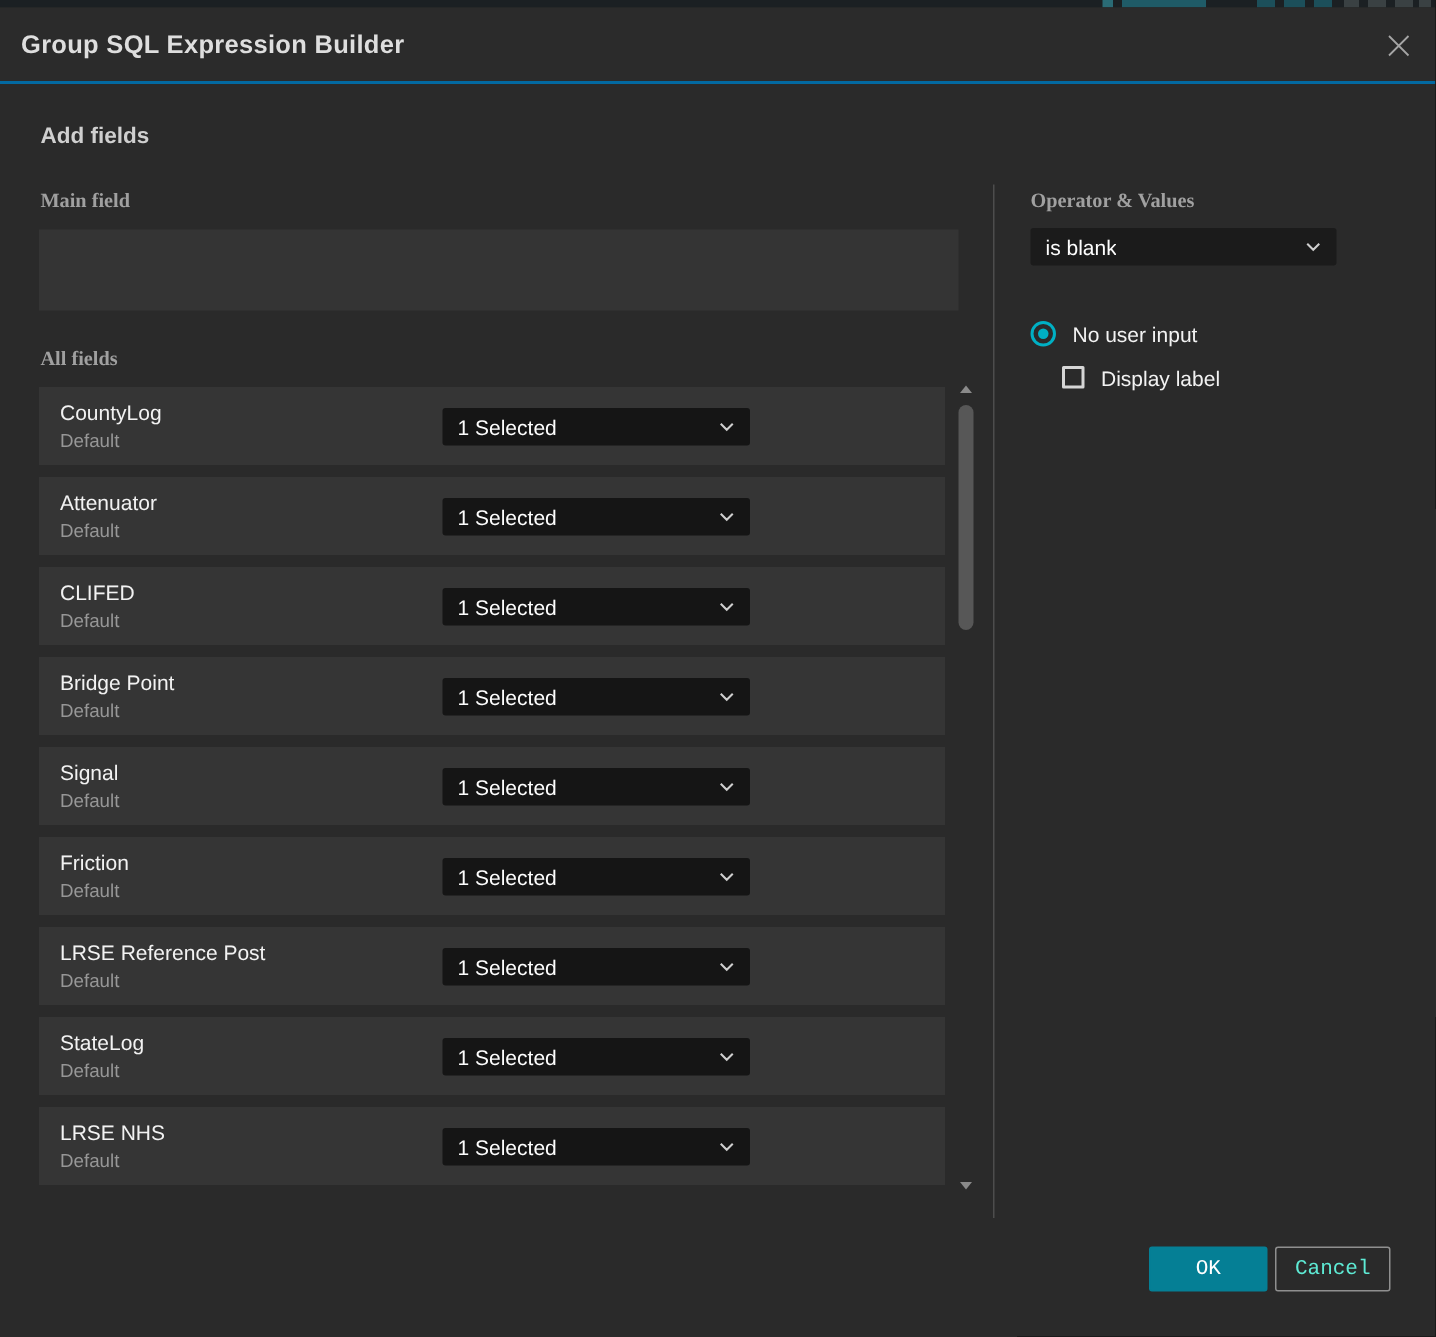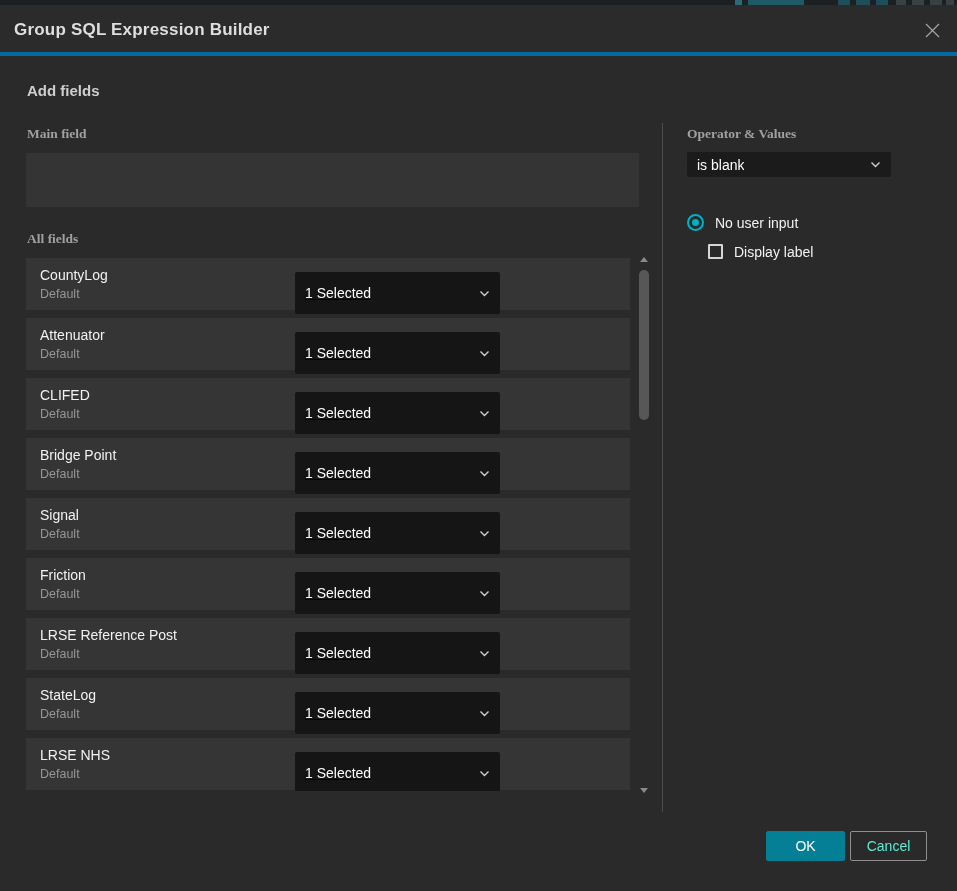--- a/index.html
+++ b/index.html
@@ -6,21 +6,21 @@
   html,body { background:#141414; }
   body { font-family:"Liberation Sans", sans-serif; }
   .screen { position:relative; width:957px; height:891px; overflow:hidden; background:#181c1e; }
 
   
   .top-strip { position:absolute; left:0; top:0; width:957px; height:5px; background:#1b2023; }
   .frag { position:absolute; top:0; height:5px; }
 
   
   .dialog { position:absolute; left:0; top:5px; width:957px; height:886px; background:#2a2a2a; }
-  .dialog-header { position:absolute; left:0; top:0; width:957px; height:51px; background:#2b2b2b; border-bottom:4px solid #0369a1; }
+  .dialog-header { position:absolute; left:0; top:0; width:957px; height:51px; background:#2b2b2b; border-bottom:2px solid #0369a1; }
   .dialog-title { position:absolute; left:14px; top:0; line-height:50px; font-size:17px; font-weight:700; color:#dedede; letter-spacing:.2px; }
   .close-btn { position:absolute; right:12px; top:12px; width:26px; height:26px; background:none; border:none; cursor:pointer; display:flex; align-items:center; justify-content:center; }
 
   .h-add { position:absolute; left:27px; top:82px; font-size:15px; font-weight:700; color:#cfcfcf; }
   .h-grey { position:absolute; font-size:13.5px; font-weight:700; color:#a0a0a0;font-family:Liberation Serif, serif; }
   .h-main { left:27px; top:126px; }
   .h-all  { left:27px; top:231px; }
   .h-op   { left:687px; top:126px; }
 
   
@@ -31,41 +31,41 @@
   .main-panel { position:absolute; left:26px; top:153px; width:613px; height:54px; background:#343434; }
   .sel-layer { left:37px; top:165px; width:241px; height:27px; }
   .sel-field { left:296px; top:165px; width:205px; height:27px; }
   .sel-field .cal { margin-right:9px; flex:none; display:flex; }
 
   
   .list { position:absolute; left:26px; top:258px; width:604px; height:533px; overflow:hidden; }
   .row { position:relative; width:604px; height:52px; margin-bottom:8px; background:#353535; }
   .row .fname { position:absolute; left:14px; top:9px; font-size:14px; font-weight:500; color:#f2f2f2; }
   .row .fsub  { position:absolute; left:14px; top:29px; font-size:12.5px; color:#979797; }
-  .row .select { left:269px; top:14px; width:205px; height:42px;text-decoration:underline; }
+  .row .select { left:269px; top:14px; width:205px; height:25px; }
 
   
   .sb-thumb { position:absolute; left:639px; top:270px; width:10px; height:150px; background:#575757; border-radius:5px; cursor:pointer; }
   .sb-up, .sb-down { position:absolute; left:640px; width:0; height:0; border-left:4px solid transparent; border-right:4px solid transparent; cursor:pointer; }
   .sb-up   { top:257px; border-bottom:5px solid #8a8a8a; }
   .sb-down { top:788px; border-top:5px solid #8a8a8a; }
 
   .v-divider { position:absolute; left:662px; top:123px; width:1px; height:689px; background:#4d4d4d; }
 
   
   .sel-op { left:687px; top:152px; width:204px; height:25px; background:#1b1b1b; }
   .radio-row { position:absolute; left:687px; top:214px; display:flex; align-items:center; cursor:pointer;justify-content:center; }
   .radio { width:17px; height:17px; border:2px solid #00b0c4; border-radius:50%; background:#2a2a2a; display:flex; align-items:center; justify-content:center; flex:none; }
   .radio .dot { width:7px; height:7px; border-radius:50%; background:#00b0c4; }
   .radio-row .lbl, .check-row .lbl { margin-left:11px; font-size:14px; color:#f2f2f2; }
   .check-row { position:absolute; left:708px; top:244px; display:flex; cursor:pointer; }
   .checkbox { width:15px; height:15px; border:2px solid #d6d6d6; border-radius:1px; background:transparent; flex:none; }
 
   
-  .btn { position:absolute; top:831px; height:30px; font-size:14px; font-family:Liberation Sans, sans-serif; border-radius:2px; cursor:pointer; }
+  .btn { position:absolute; top:831px; height:30px; font-size:14px; font-family:Liberation Mono, monospace; border-radius:2px; cursor:pointer; }
   .btn-ok { left:766px; width:79px; background:#057f95; border:1px solid #057f95; color:#ffffff; }
   .btn-cancel { left:850px; width:77px; background:transparent; border:1px solid #8f8f8f; color:#5eead4; }
 </style>
 </head>
 <body>
 
 <div class="screen">
 
   <div class="top-strip">
     <div class="frag" style="left:735px;width:7px;background:#2a6b75;"></div>

